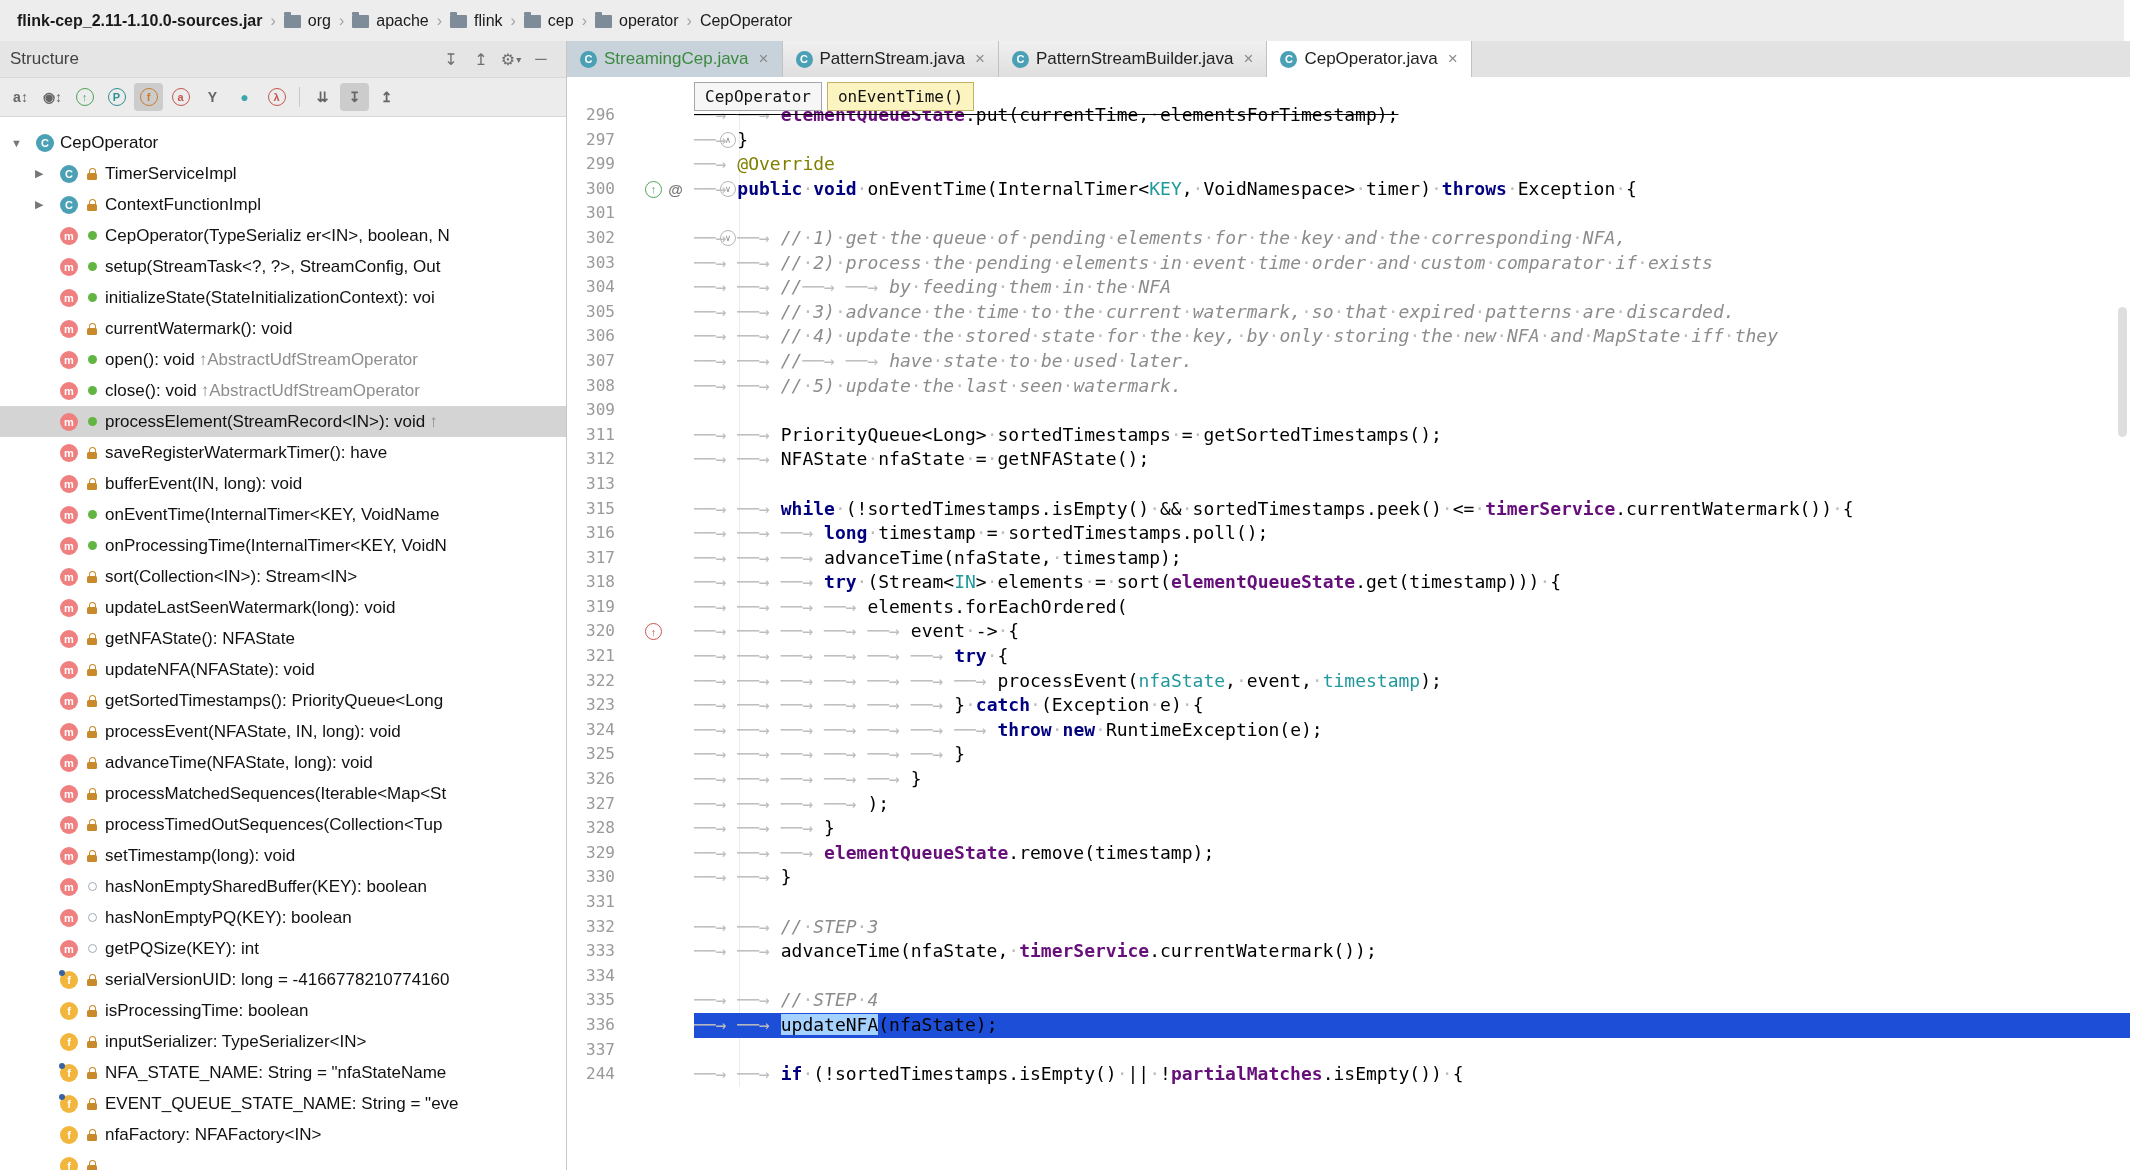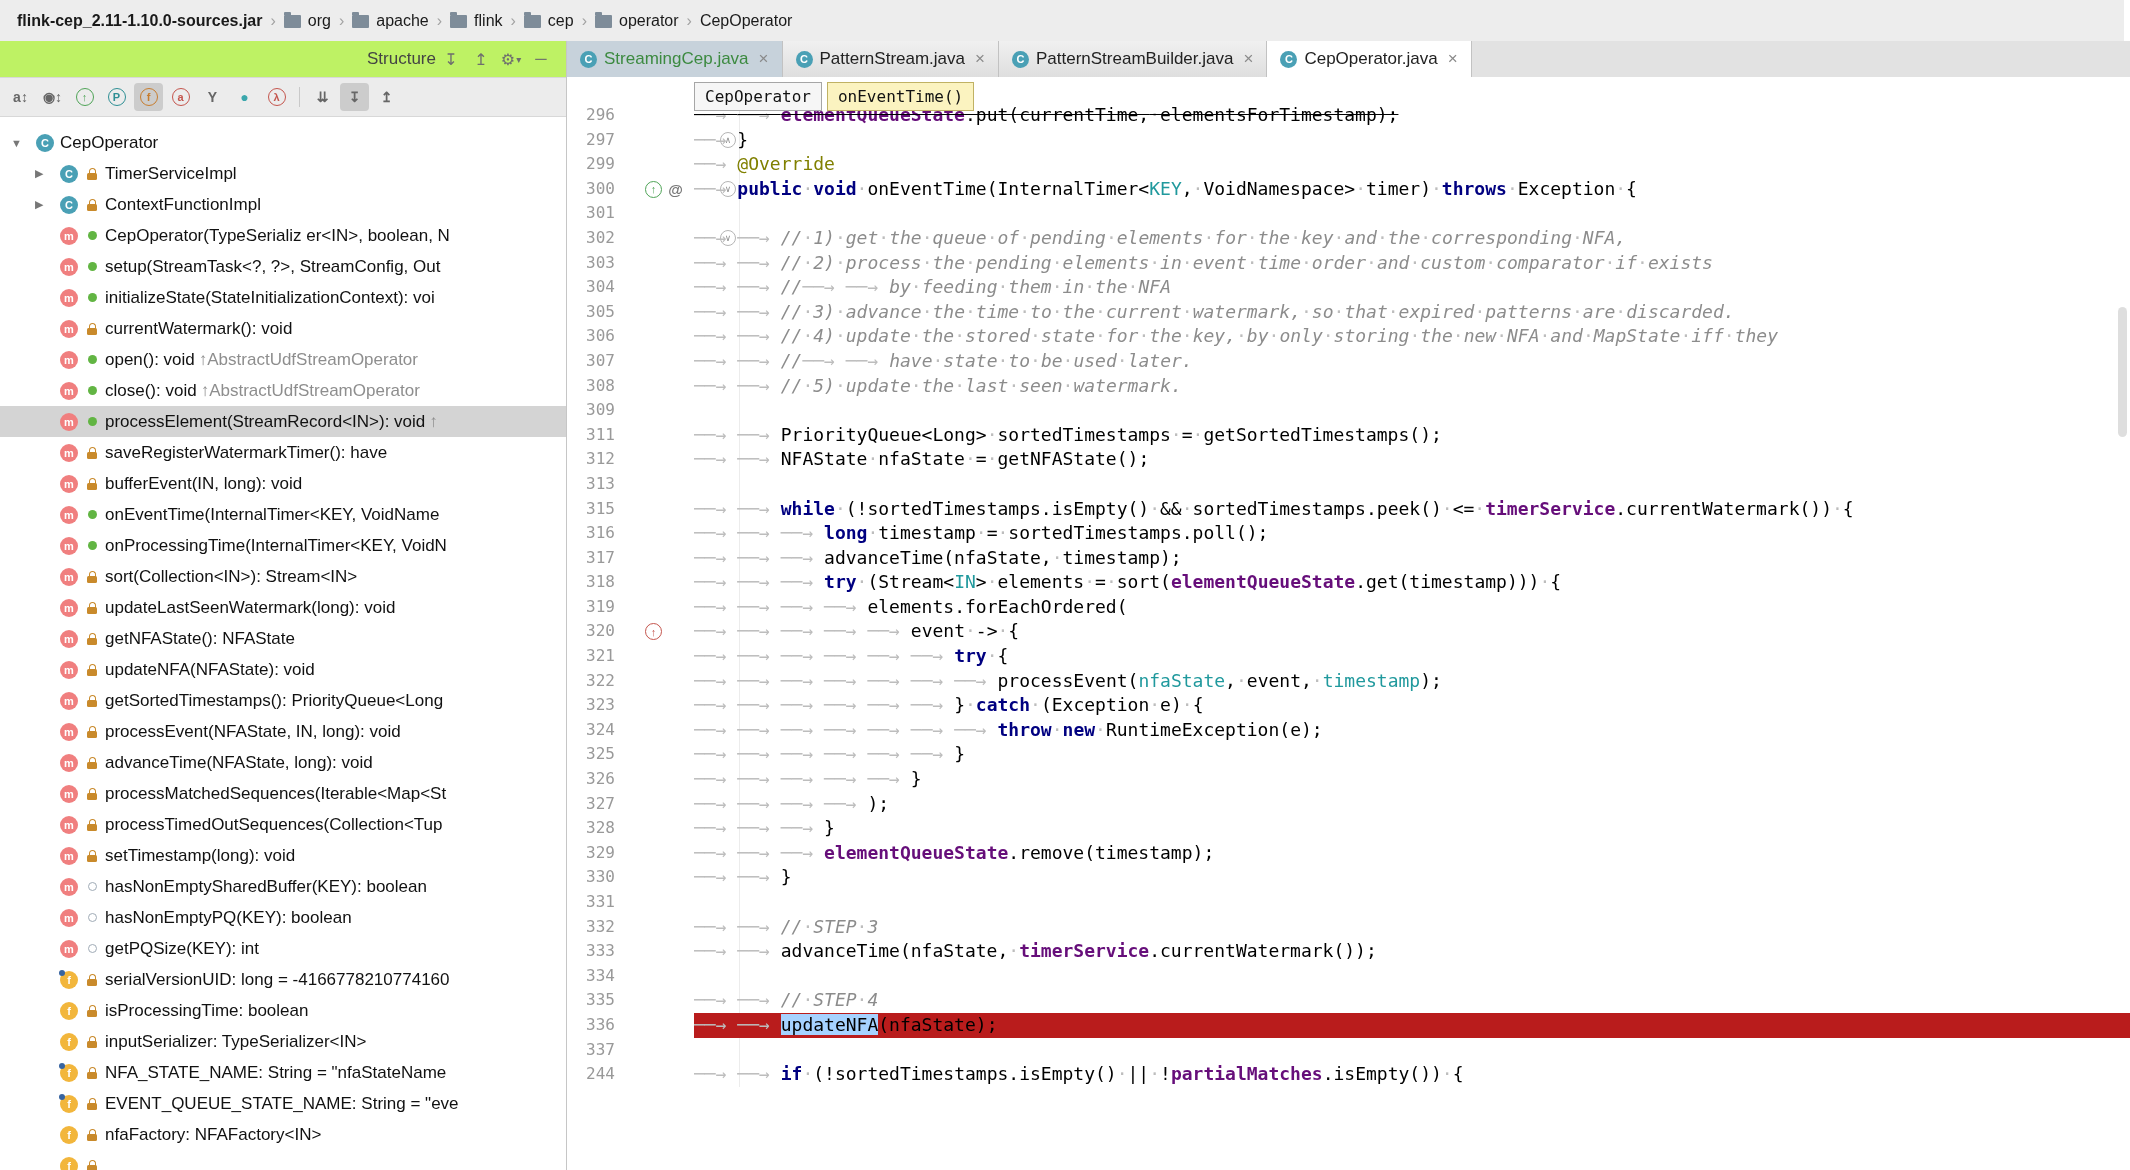--- a/index.html
+++ b/index.html
@@ -12,22 +12,22 @@
           padding-left:12px;font-size:16px;color:#1a1a1a;}
   .crumb{display:flex;align-items:center;gap:7px;padding:2px 5px;white-space:nowrap;}
   .crumb.bold{font-weight:bold;}
   .crumb-sep{color:#A3A3A3;font-size:16px;padding:0 3px;}
   .folder-icon{width:17px;height:13px;background:#7E8C99;border-radius:1px;position:relative;display:inline-block;margin-top:2px;}
   .folder-icon::before{content:"";position:absolute;top:-3px;left:0;width:7px;height:3px;background:#7E8C99;border-radius:1px 1px 0 0;}
 
   
   .structure{position:absolute;top:41px;left:0;width:566px;bottom:0;background:#fff;
              border-right:1px solid #C6C6C6;display:flex;flex-direction:column;}
-  .sheader{height:36px;flex:none;display:flex;align-items:center;background:#bef264;
-           border-bottom:1px solid #D8D8D8;padding:0 10px;text-align:right;}
+  .sheader{height:36px;flex:none;display:flex;align-items:center;background:#e5e5e5;
+           border-bottom:1px solid #D8D8D8;padding:0 10px;}
   .sheader .title{font-size:17px;color:#444;flex:1;}
   .hicon{width:30px;height:26px;display:flex;align-items:center;justify-content:center;
          color:#6E6E6E;font-size:16px;}
   .hicon .caret{font-size:10px;margin-left:1px;}
   .stoolbar{height:38px;flex:none;display:flex;align-items:center;background:#ECECEC;
             border-bottom:1px solid #D8D8D8;padding:0 6px;gap:3px;}
   .ticon{min-width:29px;height:28px;display:flex;align-items:center;justify-content:center;
          border-radius:4px;color:#666;font-size:14px;font-weight:bold;}
   .ticon.active{background:#CCCCCC;}
   .tsep{width:1px;height:20px;background:#C9C9C9;margin:0 5px;}
@@ -82,21 +82,21 @@
   .gfold{width:22px;flex:none;text-align:center;color:#9A9A9A;font-size:11px;border-right:1px solid #ECECEC;height:100%;
          display:flex;align-items:center;justify-content:center;}
   .fold{width:14px;height:14px;border:1px solid #B5B5B5;border-radius:50%;display:flex;
         align-items:center;justify-content:center;color:#8A8A8A;font-size:9px;background:#fff;}
   .gico{width:17px;height:17px;border-radius:50%;display:inline-flex;align-items:center;
         justify-content:center;font:bold 11px "Liberation Sans",sans-serif;flex:none;box-sizing:border-box;}
   .gico.override{border:1.7px solid #4FA457;color:#4FA457;}
   .gico.lambda{border:1.7px solid #C4554D;color:#C4554D;}
   .gico.annot{color:#777;font-size:15px;}
   .codearea{flex:1;white-space:pre;overflow:hidden;}
-  .line.current .codearea{background:#b91c1c;}
+  .line.current .codearea{background:#1d4ed8;}
   .struck{text-decoration:line-through;}
   .wsc{color:#BDBDBD;}
   .s-kw{color:#000080;font-weight:bold;}
   .s-com{color:#8C8C8C;font-style:italic;}
   .s-fld{color:#660E7A;font-weight:bold;}
   .s-ann{color:#808000;}
   .s-typ{color:#20999D;}
   .s-pln{color:#000;}
   .s-sel{background:#A6D2FF;color:#000;}
   .vscroll{position:absolute;right:3px;top:230px;width:9px;height:130px;border-radius:5px;background:rgba(0,0,0,.13);}

